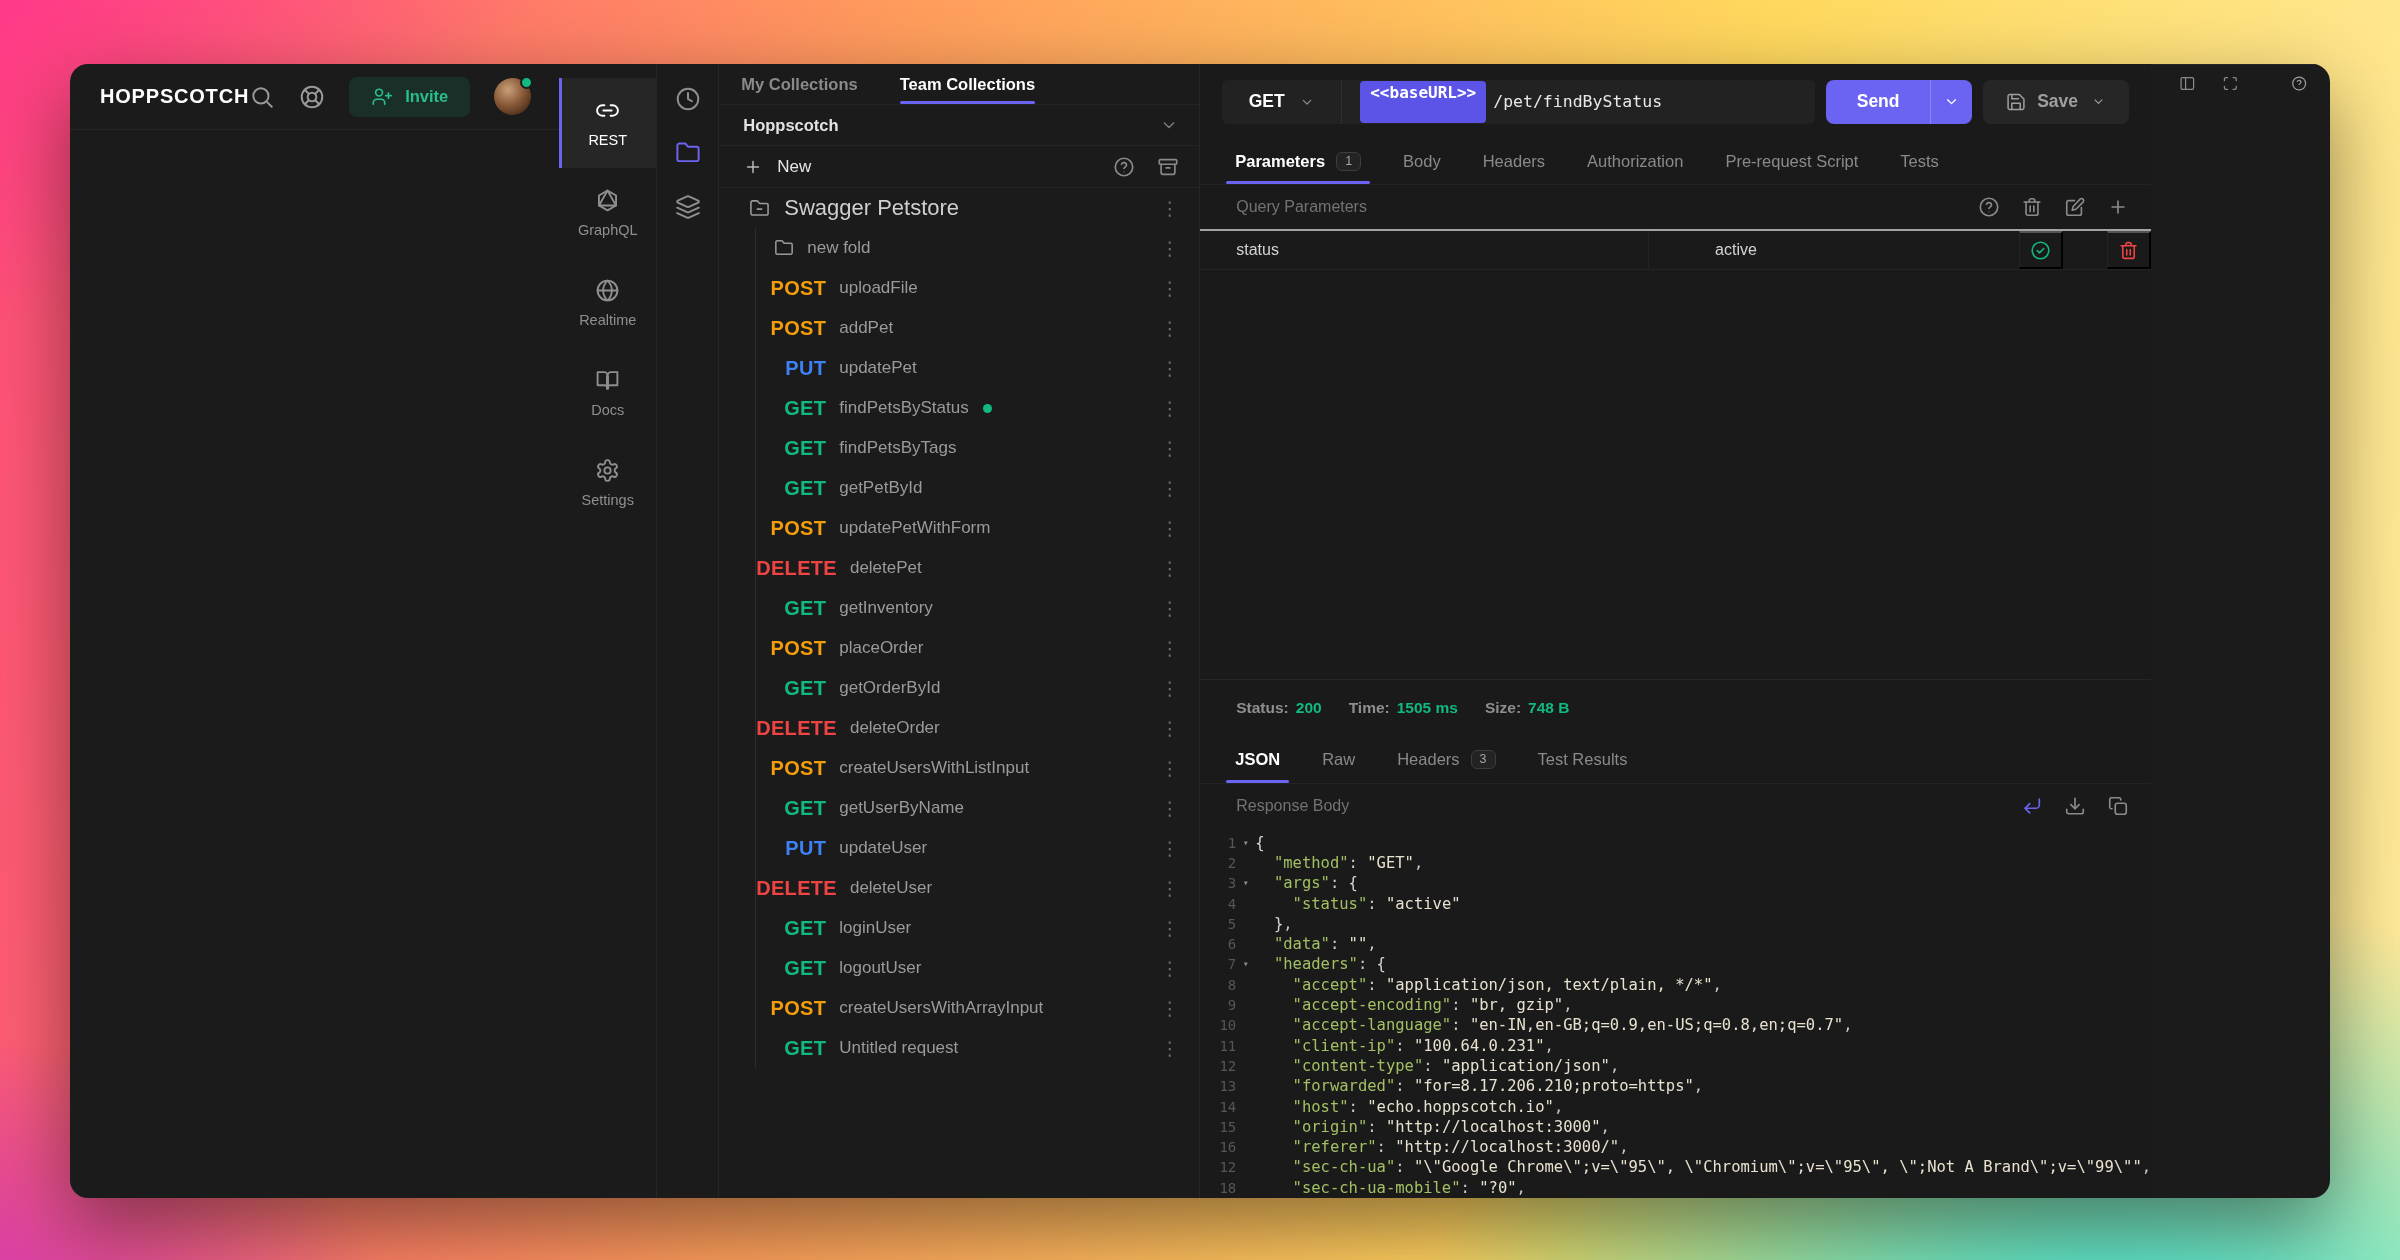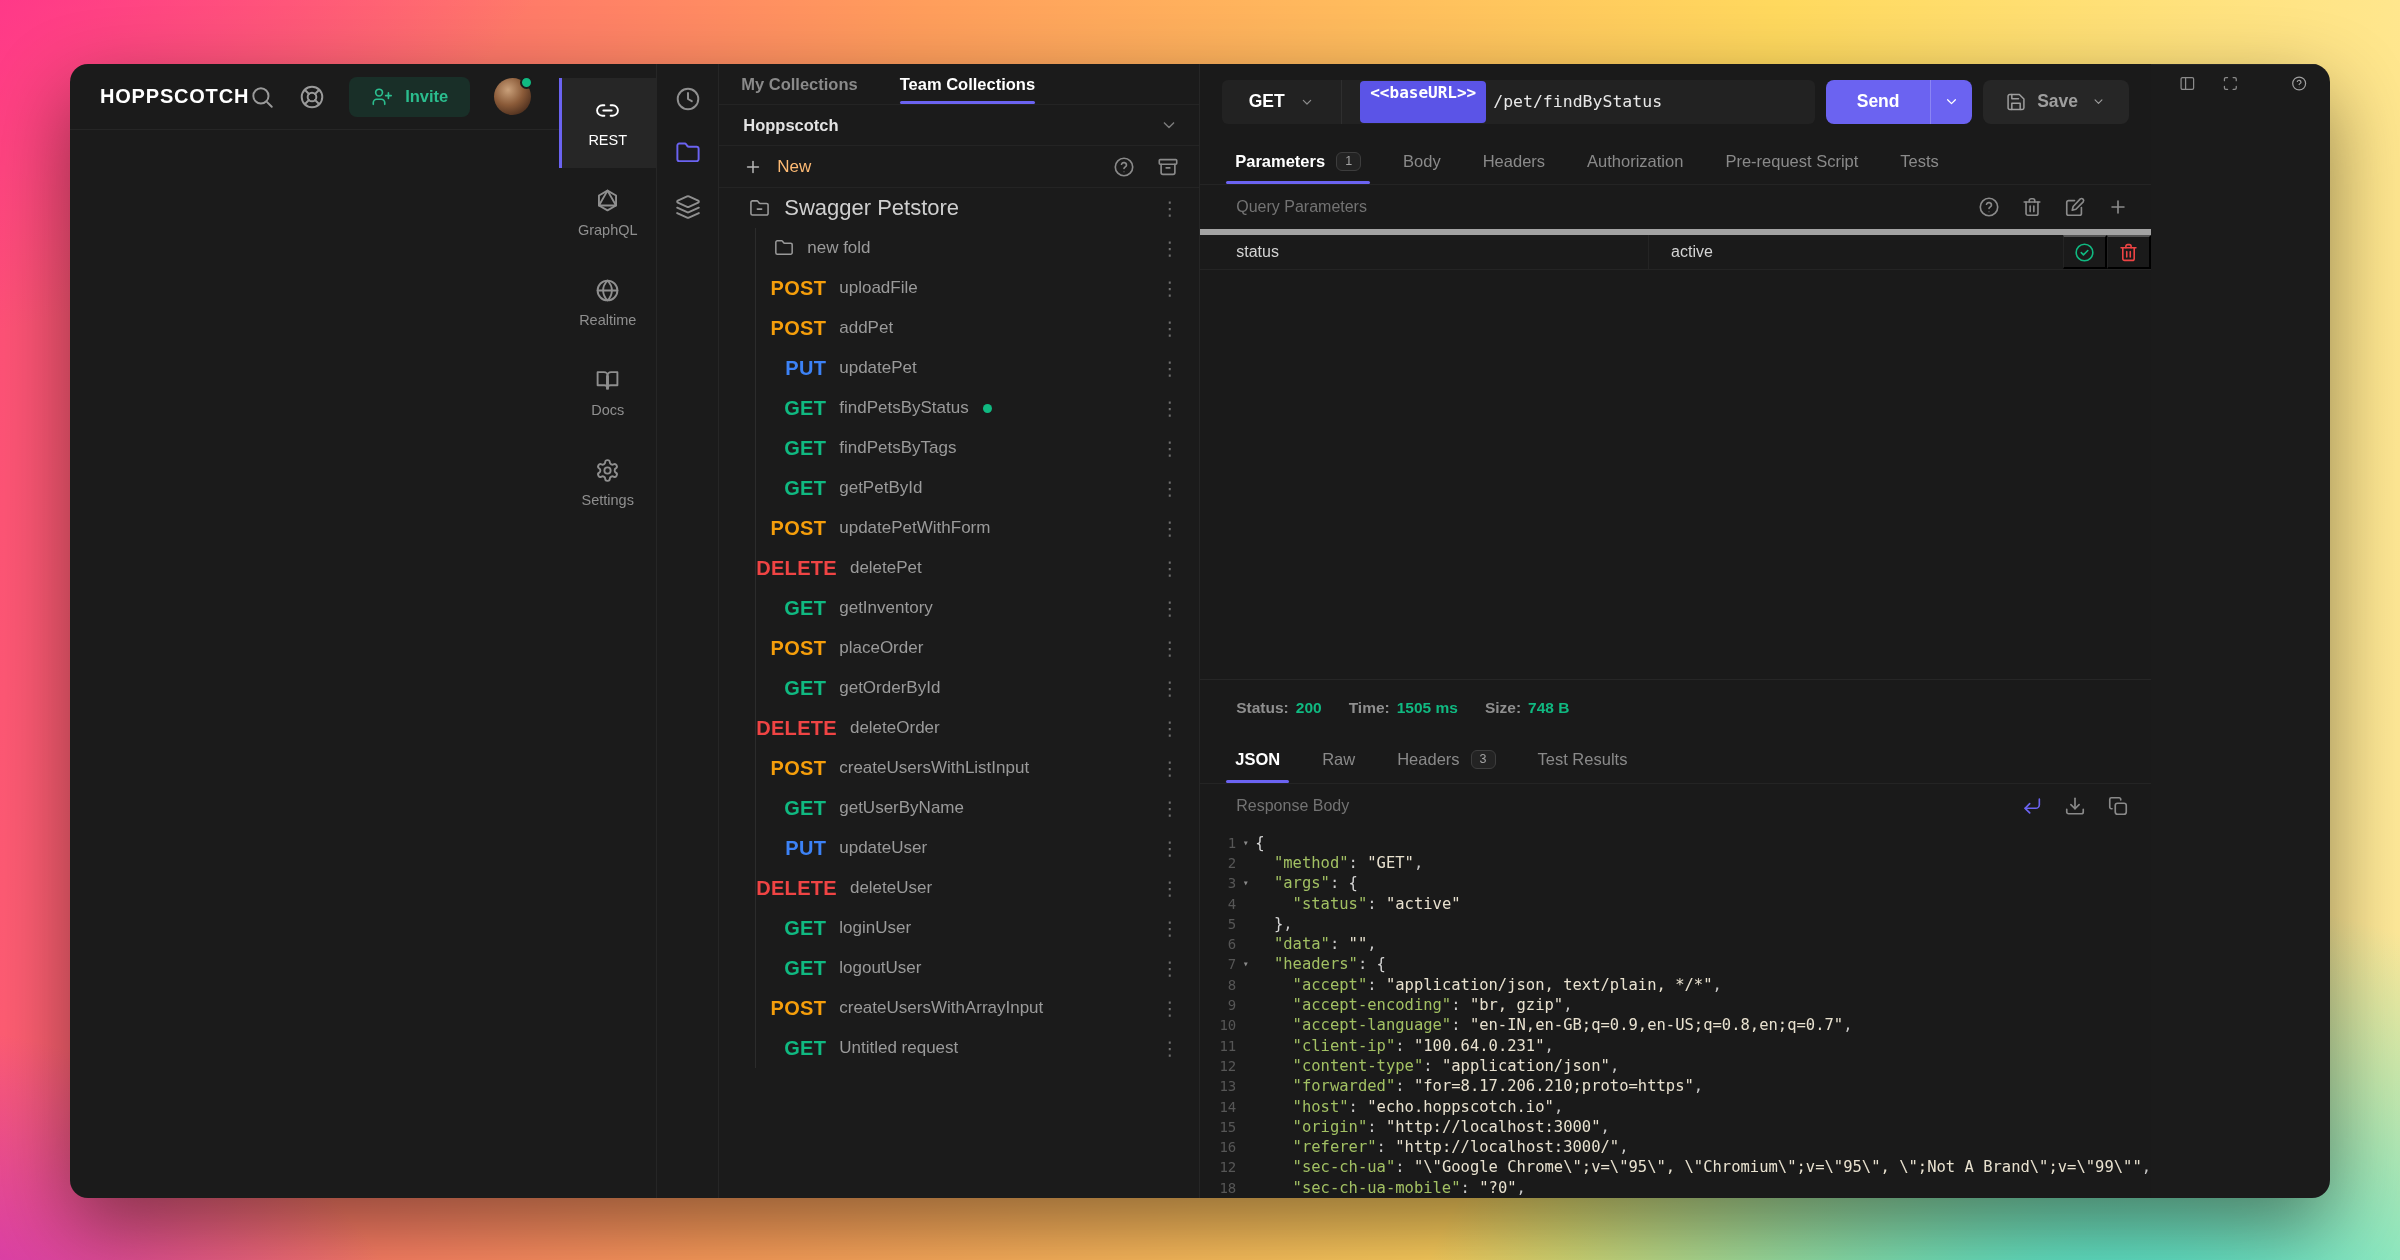--- a/index.html
+++ b/index.html
@@ -54,21 +54,21 @@
   .search-row input { width:100%; background:transparent; border:none; outline:none; color:#d4d4d4; font-size:17px; padding:0 24px; font-family:inherit; }
   .search-row input::placeholder { color:#4a4a4a; }
   .coll-tabs { height:41px; flex:0 0 41px; border-bottom:1px solid #242424; display:flex; align-items:stretch; gap:42px; padding:0 22px; }
   .coll-tab { position:relative; background:none; border:none; color:#8a8a8a; font-size:16.5px; font-weight:bold; cursor:pointer; font-family:inherit; padding:0; }
   .coll-tab.active { color:#ffffff; }
   .coll-tab.active::after { content:""; position:absolute; left:0; right:0; bottom:0; height:3px; background:#6b63f1; border-radius:2px; }
   .workspace-row { height:41px; flex:0 0 41px; border-bottom:1px solid #242424; display:flex; align-items:center; padding:0 20px 0 24px; cursor:pointer; }
   .workspace-name { color:#e3e3e3; font-size:16.5px; font-weight:bold; }
   .workspace-row [data-icon]{ margin-left:auto; width:20px; height:20px; color:#7a7a7a; }
   .new-row { height:42px; flex:0 0 42px; border-bottom:1px solid #242424; display:flex; align-items:center; padding:0 20px 0 24px; gap:22px; }
-  .new-btn { display:flex; align-items:center; gap:14px; background:none; border:none; color:#fdba74; font-size:17px; cursor:pointer; font-family:inherit; margin-right:auto; }
+  .new-btn { display:flex; align-items:center; gap:14px; background:none; border:none; color:#e5e5e5; font-size:17px; cursor:pointer; font-family:inherit; margin-right:auto; }
   .new-btn [data-icon]{ width:20px; height:20px; color:#b8b8b8; }
   .row-icon { width:22px; height:22px; color:#8a8a8a; cursor:pointer; }
   .tree { flex:1; min-height:0; overflow:hidden; }
   .tree-row { height:40px; display:flex; align-items:center; cursor:pointer; }
   .tree-root { padding:0 18px 0 30px; }
   .tree-root .folder-ic { width:21px; height:21px; color:#9a9a9a; flex:0 0 21px; }
   .tree-root .tree-name { margin-left:14px; color:#cfcfcf; font-size:22px; }
   .dots { margin-left:auto; color:#6e6e6e; font-size:19px; line-height:1; padding:0 2px; cursor:pointer; background:none; border:none; font-family:inherit; }
   .tree-children { position:relative; }
   .tree-children::before { content:""; position:absolute; left:36px; top:0; bottom:0; border-left:1px solid #2c2c2c; }
@@ -101,21 +101,21 @@
   .tab.active { color:#ffffff; font-weight:bold; }
   .tab.active::after { content:""; position:absolute; left:12px; right:12px; bottom:0; height:3px; background:#6b63f1; border-radius:2px; }
   .tab-badge { font-size:12.5px; color:#a3a3a3; font-weight:normal; border:1px solid #3d3d3d; background:#232323; border-radius:6px; padding:1px 8px 2px; }
 
   .section-head { height:44px; flex:0 0 44px; display:flex; align-items:center; padding:0 22px 0 36px; }
   .section-label { color:#737373; font-size:16px; }
   .head-icons { margin-left:auto; display:flex; align-items:center; gap:21px; }
   .head-icons .h-icon { width:22px; height:22px; color:#8a8a8a; cursor:pointer; background:none; border:none; padding:0; }
   .h-icon.accent { color:#6b63f1; }
 
-  .param-row { height:41px; flex:0 0 41px; border-top:6px solid #a3a3a3; border-bottom:1px solid #242424; display:flex; align-items:stretch; }
+  .param-row { height:41px; flex:0 0 41px; border-top:2px solid #a3a3a3; border-bottom:1px solid #242424; display:flex; align-items:stretch;gap:44px; }
   .param-key { flex:0 0 47.2%; display:flex; align-items:center; padding-left:36px; border-right:1px solid #242424; color:#d4d4d4; font-size:16px; }
   .param-value { flex:1; display:flex; align-items:center; padding-left:22px; color:#d4d4d4; font-size:16px; }
   .param-action { flex:0 0 44px; border-left:1px solid #242424; display:flex; align-items:center; justify-content:center; background:none; cursor:pointer; }
   .param-action [data-icon]{ width:21px; height:21px; }
   .act-check { color:#10b981; }
   .act-del { color:#ef4444; }
 
   .req-space { flex:1; }
 
   .response { border-top:1px solid #262626; display:flex; flex-direction:column; min-height:0; }

